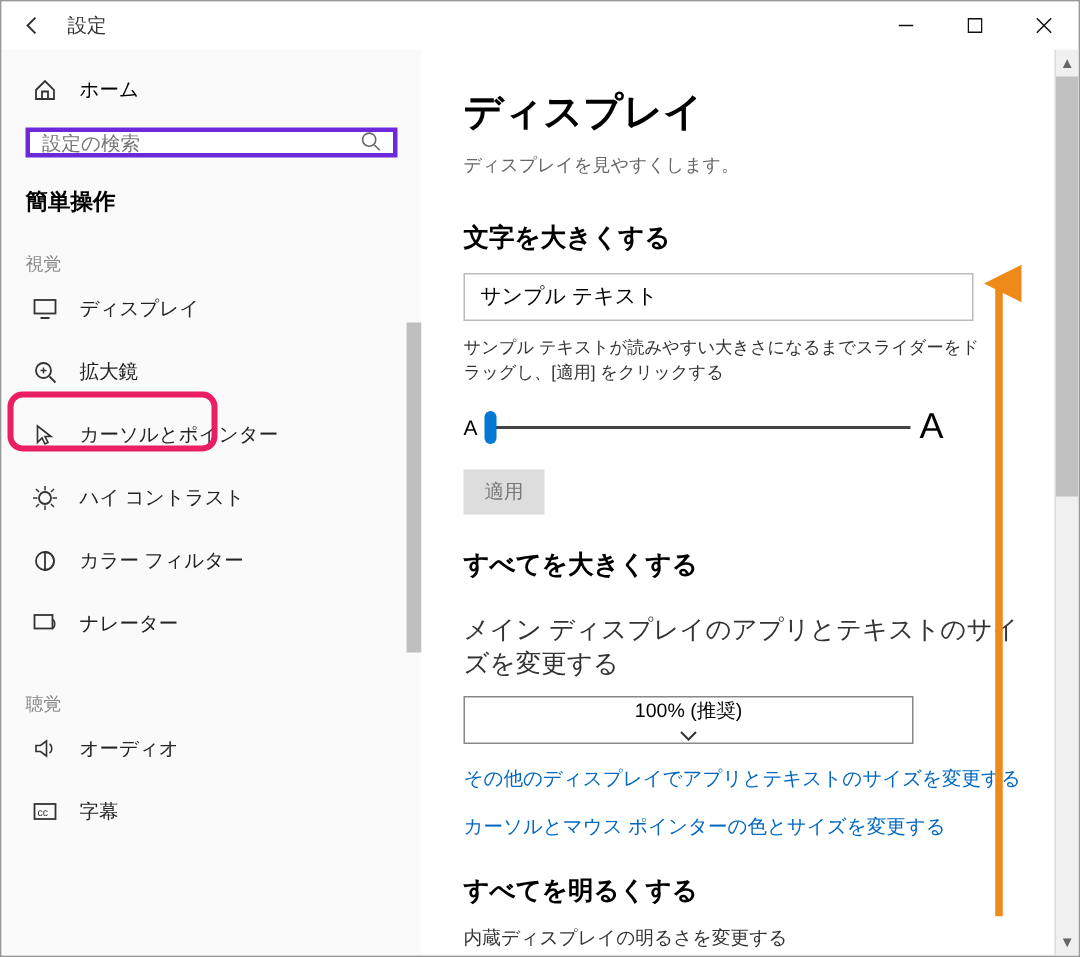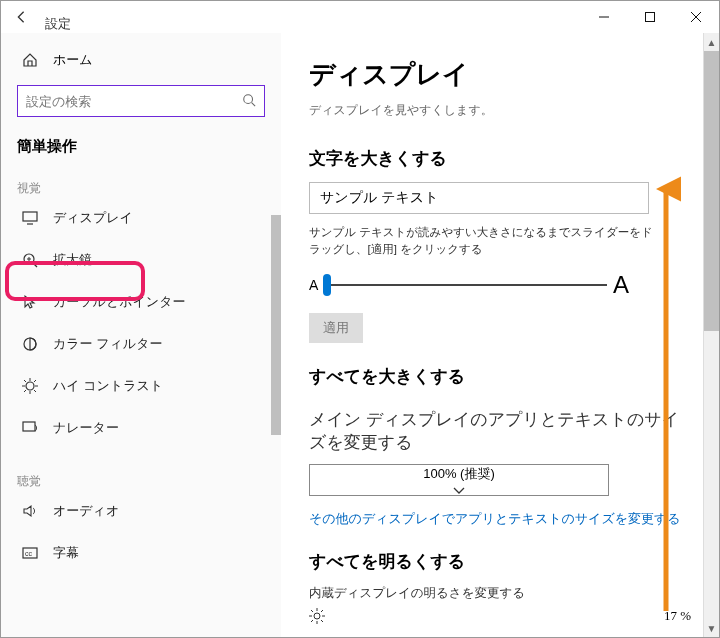--- a/index.html
+++ b/index.html
@@ -10,21 +10,21 @@
     height: 638px;
     background: #fff;
     color: #000;
     overflow: hidden;
     position: relative;
     border: 1px solid #999;
   }
   .window-bar {
     height: 32px;
     display: flex;
-    align-items: flex-end;
+    align-items: center;
     padding-left: 4px;
     background: #ffffff;
   }
   .win-back {
     width: 32px;
     height: 32px;
     display: flex;
     align-items: center;
     justify-content: center;
     color: #333;
@@ -57,22 +57,22 @@
   }
   .nav-home {
     display: flex;
     align-items: center;
     gap: 14px;
     padding: 10px 4px;
   }
   .nav-home .ic { width: 18px; height: 18px; display:flex; align-items:center; justify-content:center; color:#333; }
   .search {
     margin-top: 6px;
-    border: 1px solid #6d28d9;
-    height: 32px;
+    border: 3px solid #6d28d9;
+    height: 20px;
     display: flex;
     align-items: center;
     padding: 0 8px;
     background: #fff;
   }
   .search input {
     border: none;
     outline: none;
     flex: 1;
     font-size: 13px;
@@ -336,48 +336,48 @@
         <svg width="16" height="16" viewBox="0 0 16 16">
             <path d="M3 2 3 13 6 10 8 14 10 13 8 9 12 9z" stroke="#333" fill="none" stroke-width="1.1"></path>
           </svg>
       </span>
       <span>カーソルとポインター</span>
     </div>
 
     <div class="nav-item">
       <span class="ic">
         <svg width="16" height="16" viewBox="0 0 16 16">
-            <circle cx="8" cy="8" r="6" stroke="#333" fill="none" stroke-width="1.2"></circle>
-            <path d="M8 2a6 6 0 0 1 0 12z" stroke="#333" fill="none" stroke-width="1.2"></path>
-          </svg>
-      </span>
-      <span>カラー フィルター</span>
-    </div>
-
-    <div class="nav-item">
-      <span class="ic">
-        <svg width="16" height="16" viewBox="0 0 16 16">
             <circle cx="8" cy="8" r="4" stroke="#333" fill="none" stroke-width="1.2"></circle>
             <g stroke="#333" stroke-width="1">
               <line x1="8" y1="0" x2="8" y2="3"></line>
               <line x1="8" y1="13" x2="8" y2="16"></line>
               <line x1="0" y1="8" x2="3" y2="8"></line>
               <line x1="13" y1="8" x2="16" y2="8"></line>
               <line x1="2" y1="2" x2="4" y2="4"></line>
               <line x1="12" y1="12" x2="14" y2="14"></line>
               <line x1="2" y1="14" x2="4" y2="12"></line>
               <line x1="12" y1="4" x2="14" y2="2"></line>
             </g>
           </svg>
       </span>
       <span>ハイ コントラスト</span>
     </div>
 
     <div class="nav-item">
       <span class="ic">
+        <svg width="16" height="16" viewBox="0 0 16 16">
+            <circle cx="8" cy="8" r="6" stroke="#333" fill="none" stroke-width="1.2"></circle>
+            <path d="M8 2a6 6 0 0 1 0 12z" stroke="#333" fill="none" stroke-width="1.2"></path>
+          </svg>
+      </span>
+      <span>カラー フィルター</span>
+    </div>
+
+    <div class="nav-item">
+      <span class="ic">
         <svg width="16" height="14" viewBox="0 0 16 14">
             <rect x="1" y="1" width="12" height="9" stroke="#333" fill="none" stroke-width="1.2"></rect>
             <path d="M13 4c2 1 2 5 0 6" stroke="#333" fill="none"></path>
           </svg>
       </span>
       <span>ナレーター</span>
     </div>
 
     <div class="section-label">聴覚</div>
 
@@ -425,20 +425,21 @@
     <div class="plain-desc">メイン ディスプレイのアプリとテキストのサイズを変更する</div>
     <div class="dropdown">
       <span>100% (推奨)</span>
       <span class="chev">
         <svg width="12" height="8" viewBox="0 0 12 8">
             <path d="M1 1 6 6 11 1" stroke="#333" fill="none" stroke-width="1.3"></path>
           </svg>
       </span>
     </div>
     <a class="link">その他のディスプレイでアプリとテキストのサイズを変更する</a>
+    <a class="link">カーソルとマウス ポインターの色とサイズを変更する</a>
 
     <h2 class="section-title">すべてを明るくする</h2>
     <div class="bright-desc">内蔵ディスプレイの明るさを変更する</div>
     <div class="bright-row">
       <span>
         <svg width="16" height="16" viewBox="0 0 16 16">
             <circle cx="8" cy="8" r="3" stroke="#333" fill="none"></circle>
             <g stroke="#333" stroke-width="1">
               <line x1="8" y1="0" x2="8" y2="3"></line>
               <line x1="8" y1="13" x2="8" y2="16"></line>

